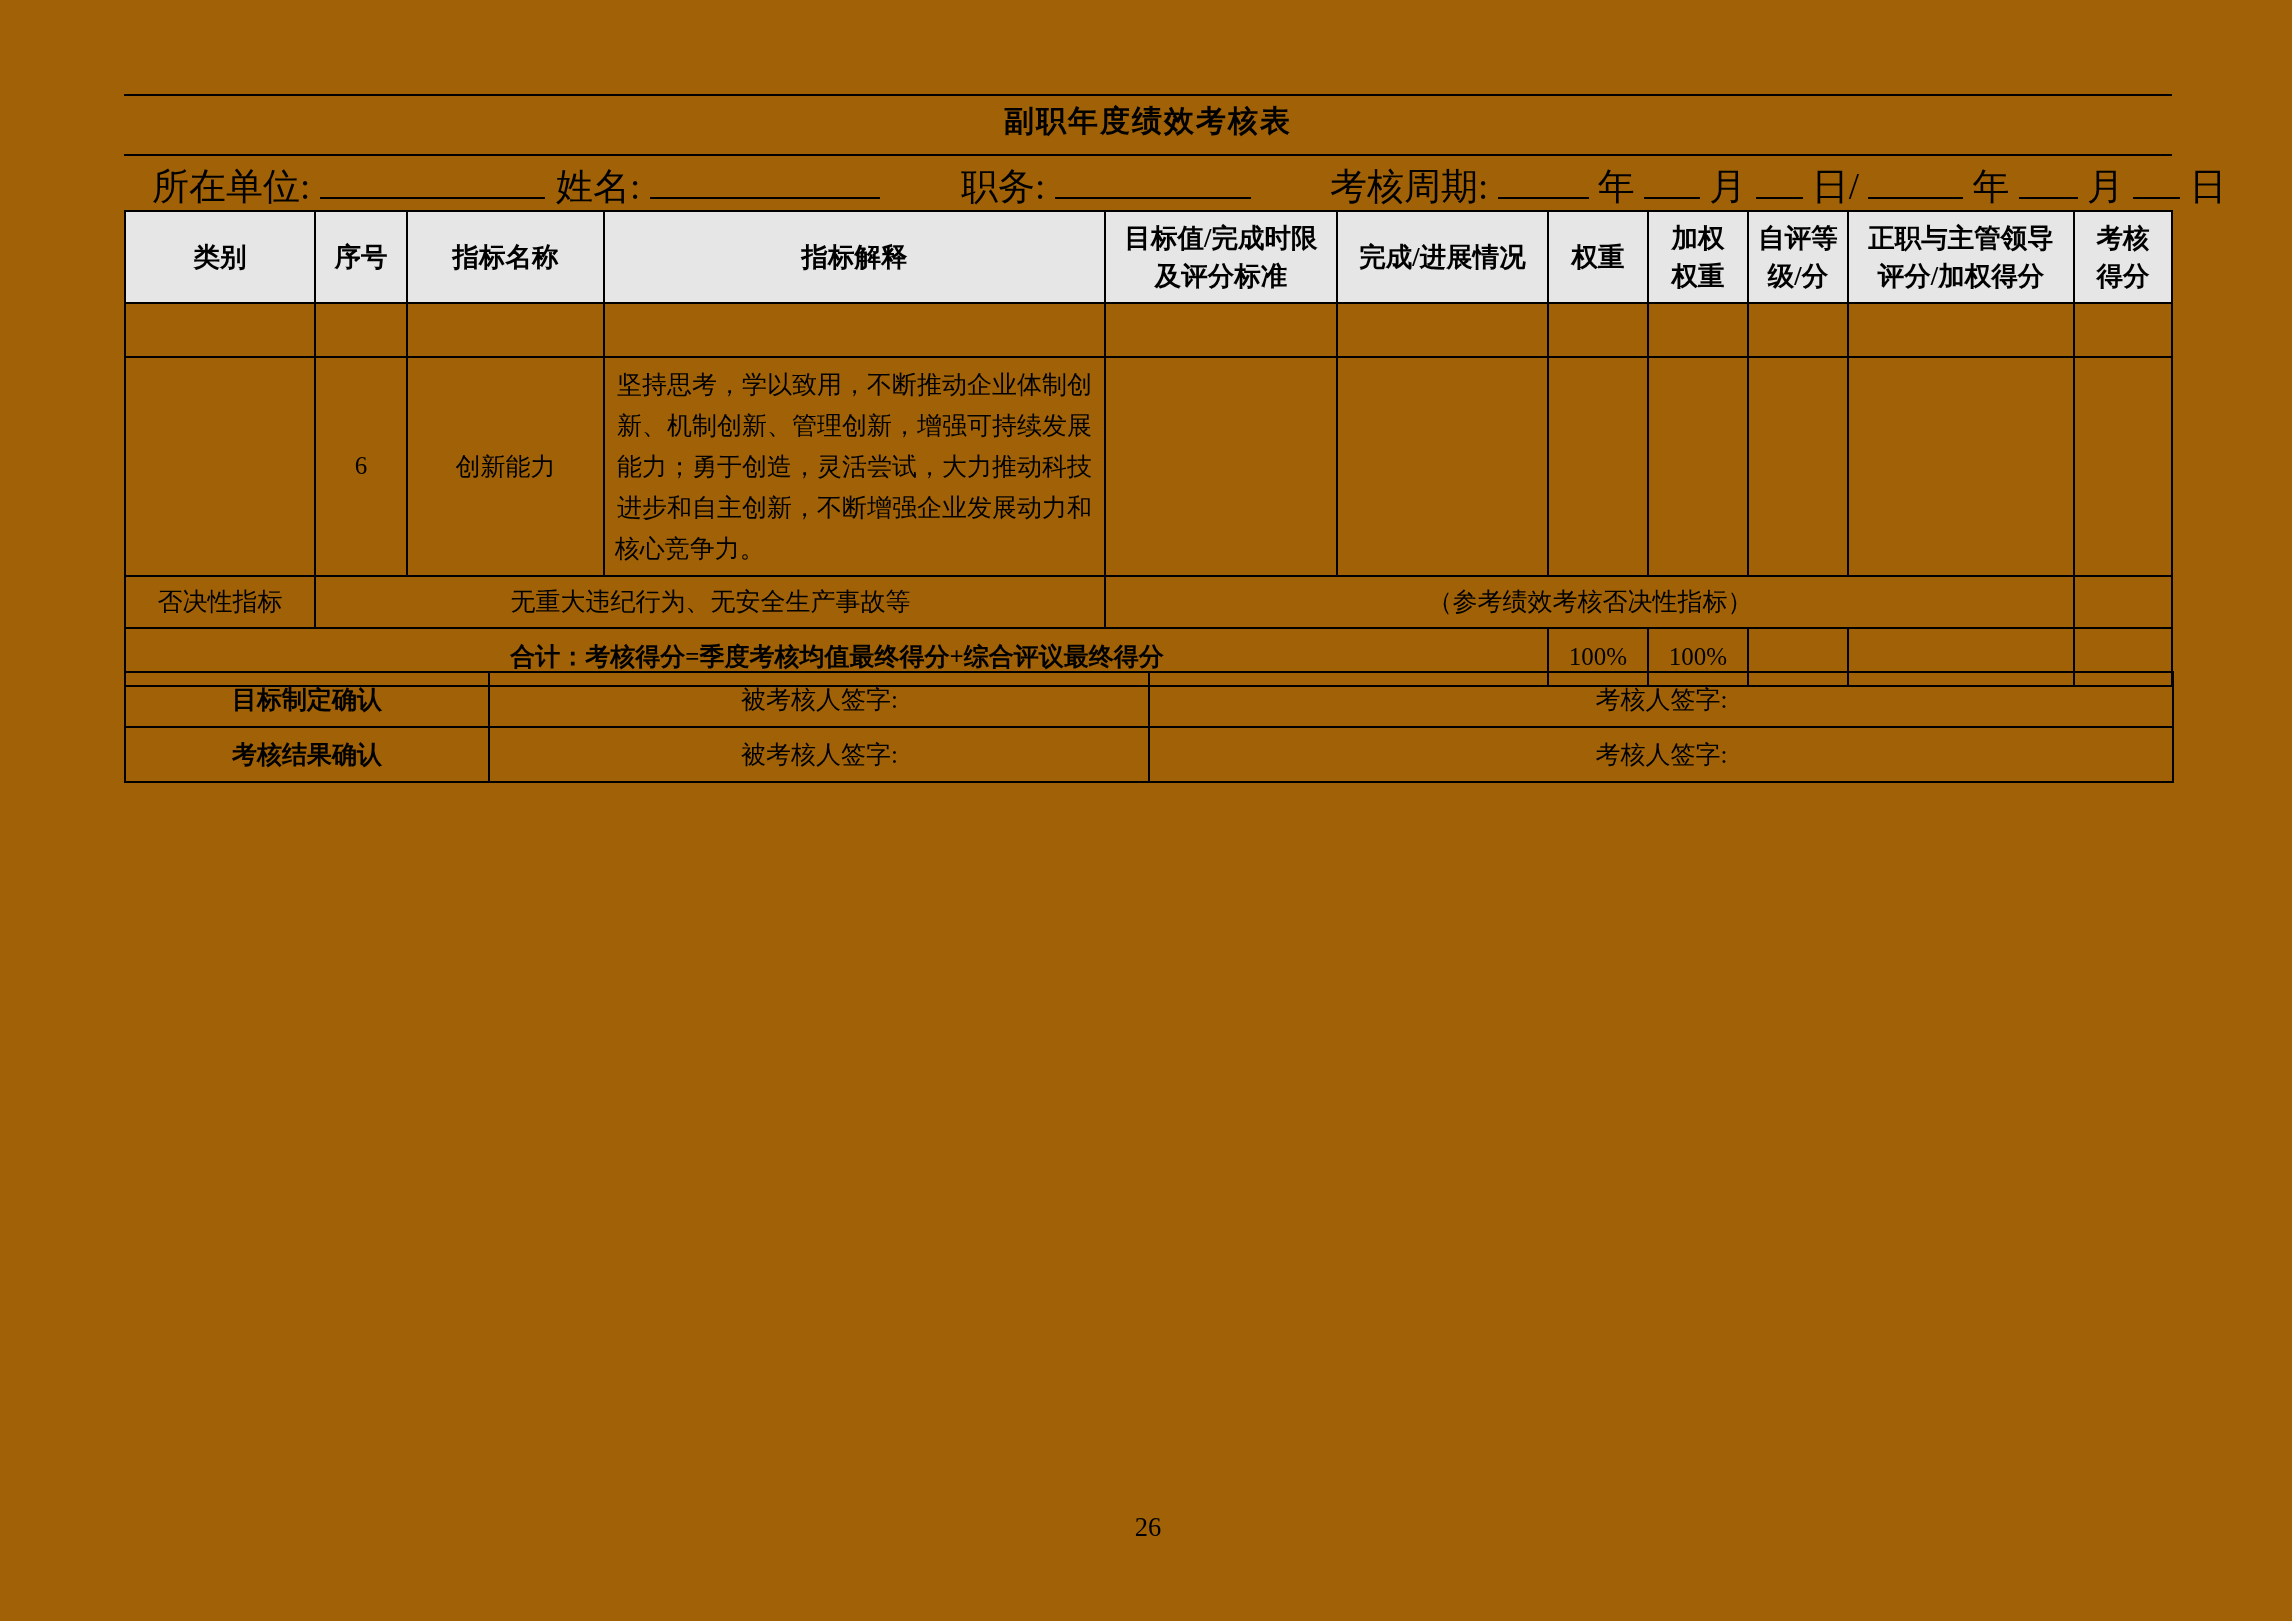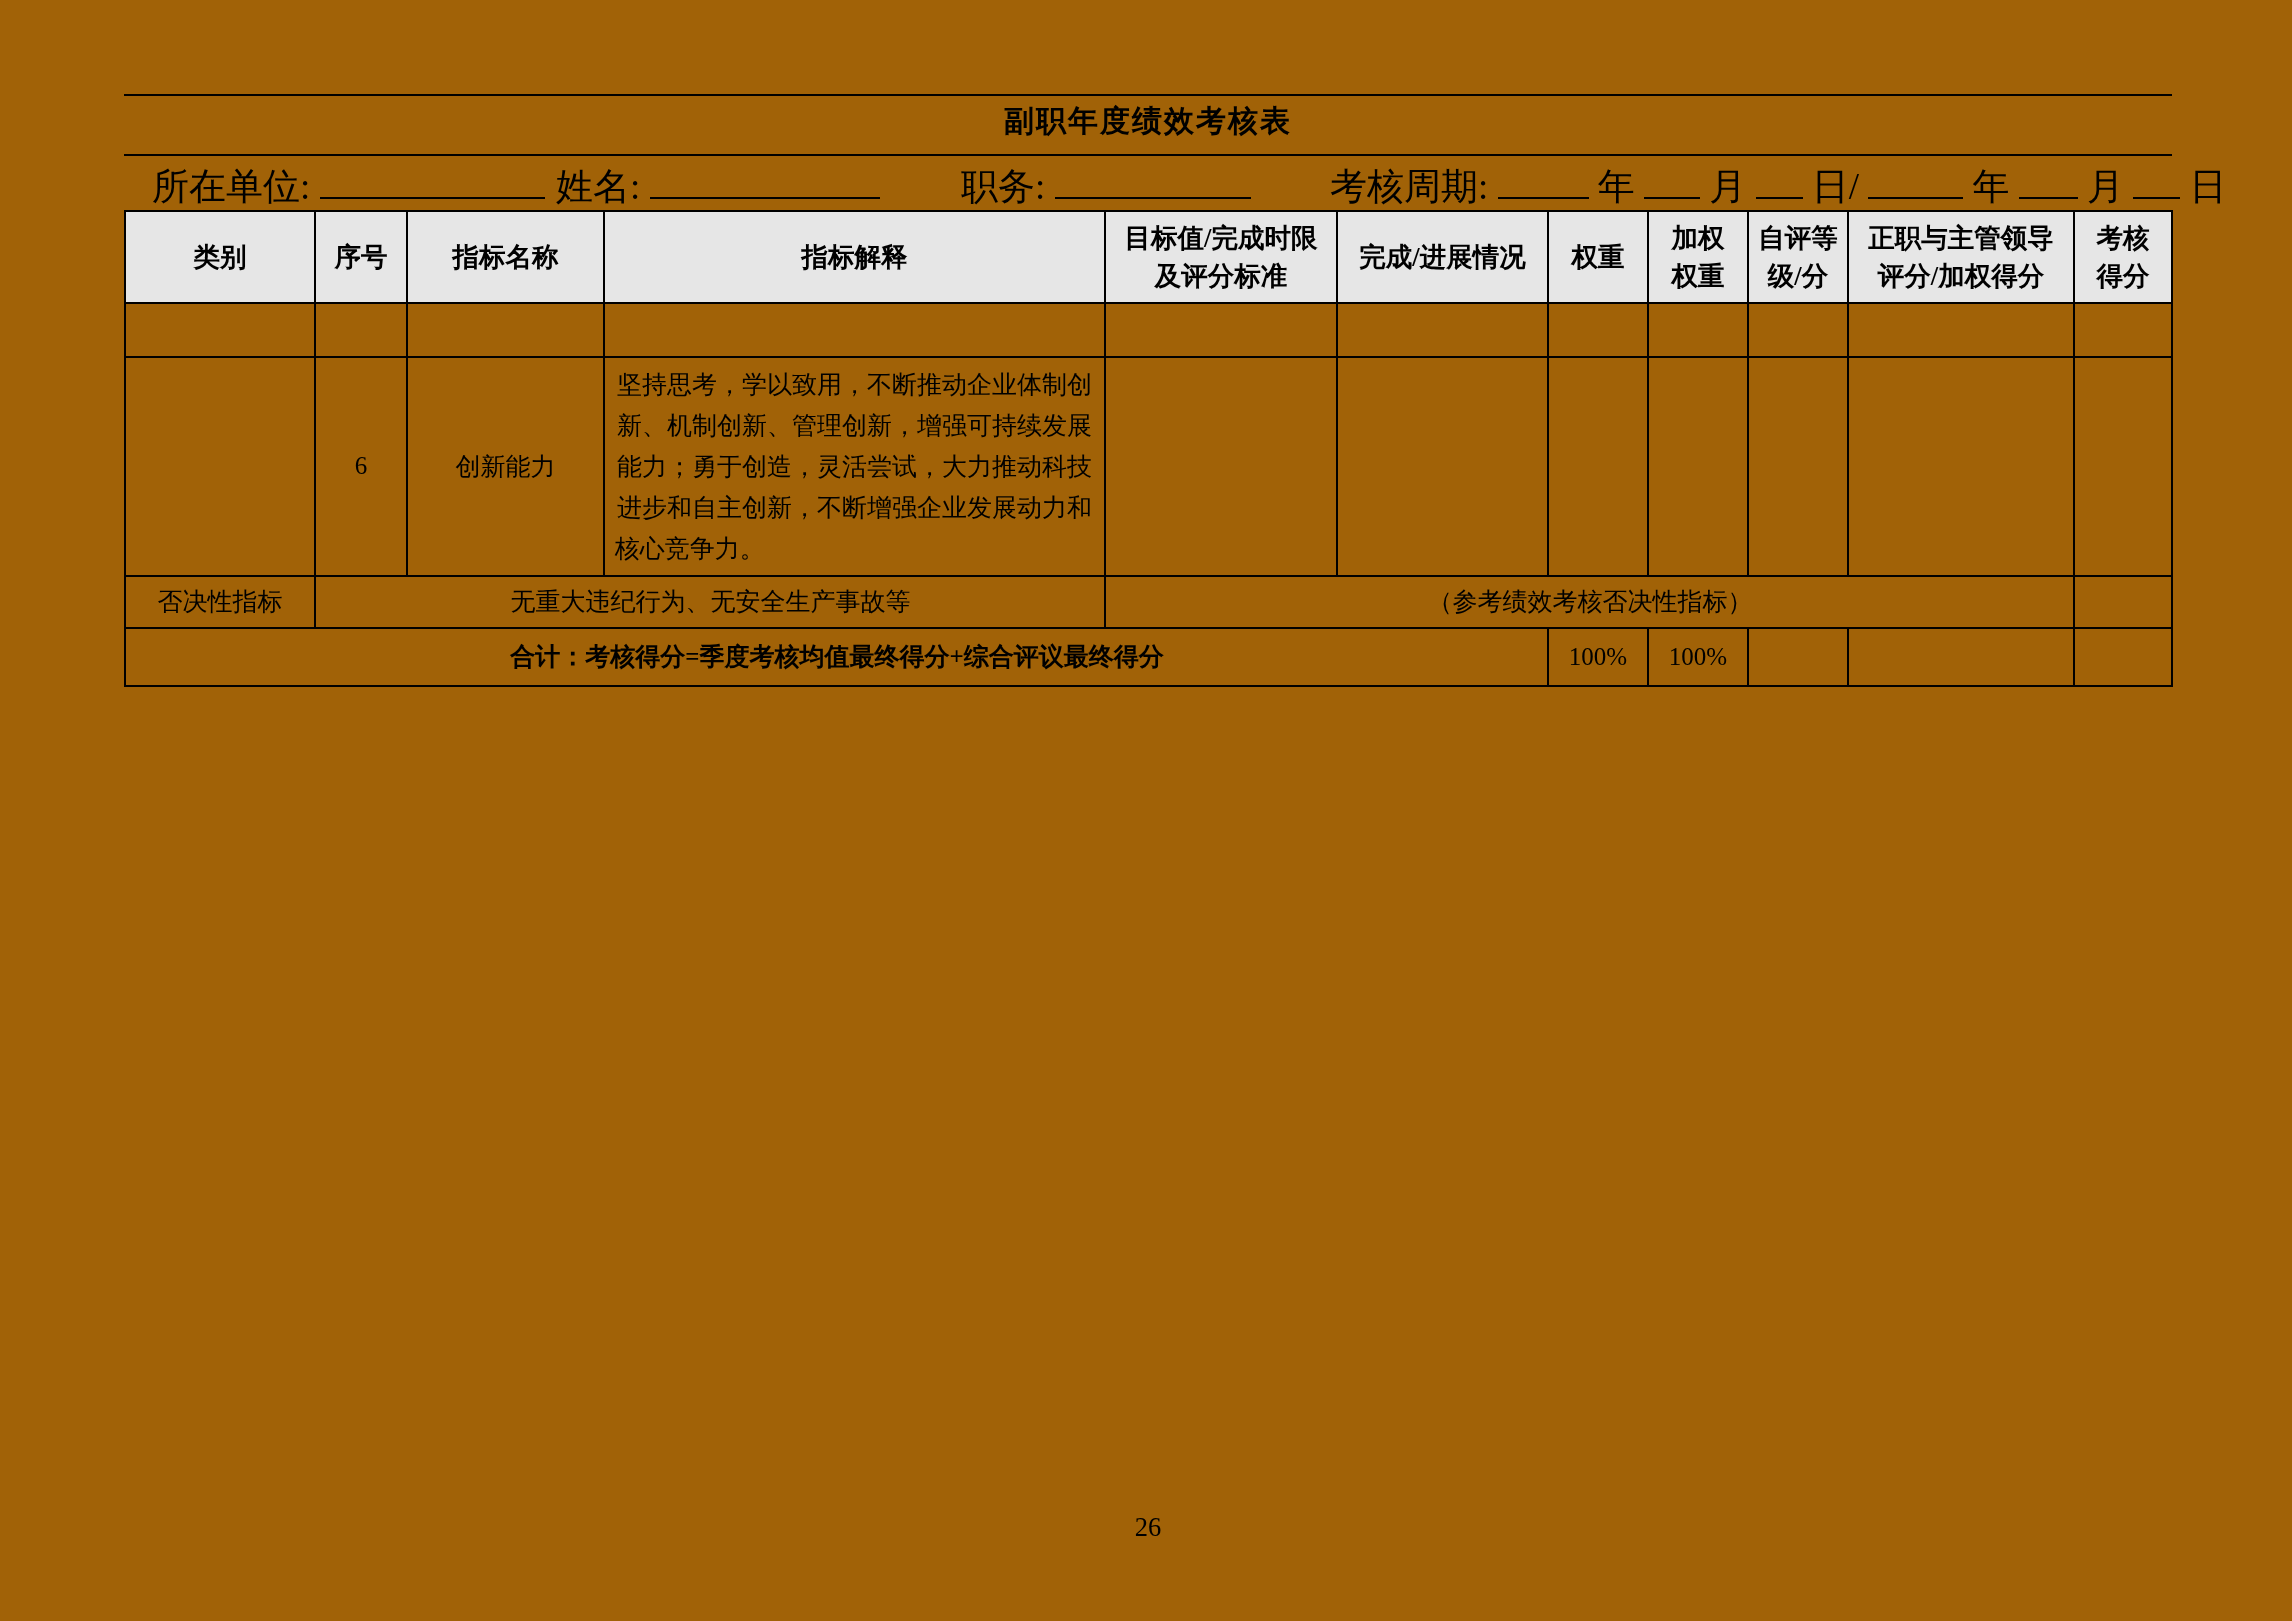--- a/index.html
+++ b/index.html
@@ -216,17 +216,36 @@
       <td colspan="6" class="left bold">合计：考核得分=季度考核均值最终得分+综合评议最终得分</td>
       <td>100%</td>
       <td>100%</td>
       <td></td>
       <td></td>
       <td></td>
     </tr>
   </tbody>
     </table>
 
+  <table class="confirm">
+    <colgroup>
+      <col style="width:364px">
+        <col style="width:660px">
+        <col style="width:1024px">
+    </colgroup>
+    <tbody>
+        <tr>
+      <td class="bold">目标制定确认</td>
+      <td class="left">被考核人签字:</td>
+      <td class="left">考核人签字:</td>
+    </tr>
+    <tr>
+      <td class="bold">考核结果确认</td>
+      <td class="left">被考核人签字:</td>
+      <td class="left">考核人签字:</td>
+    </tr>
+  </tbody>
+    </table>
 
   <div class="page-number">26</div>
 
 </div>
 
 
 </body></html>

